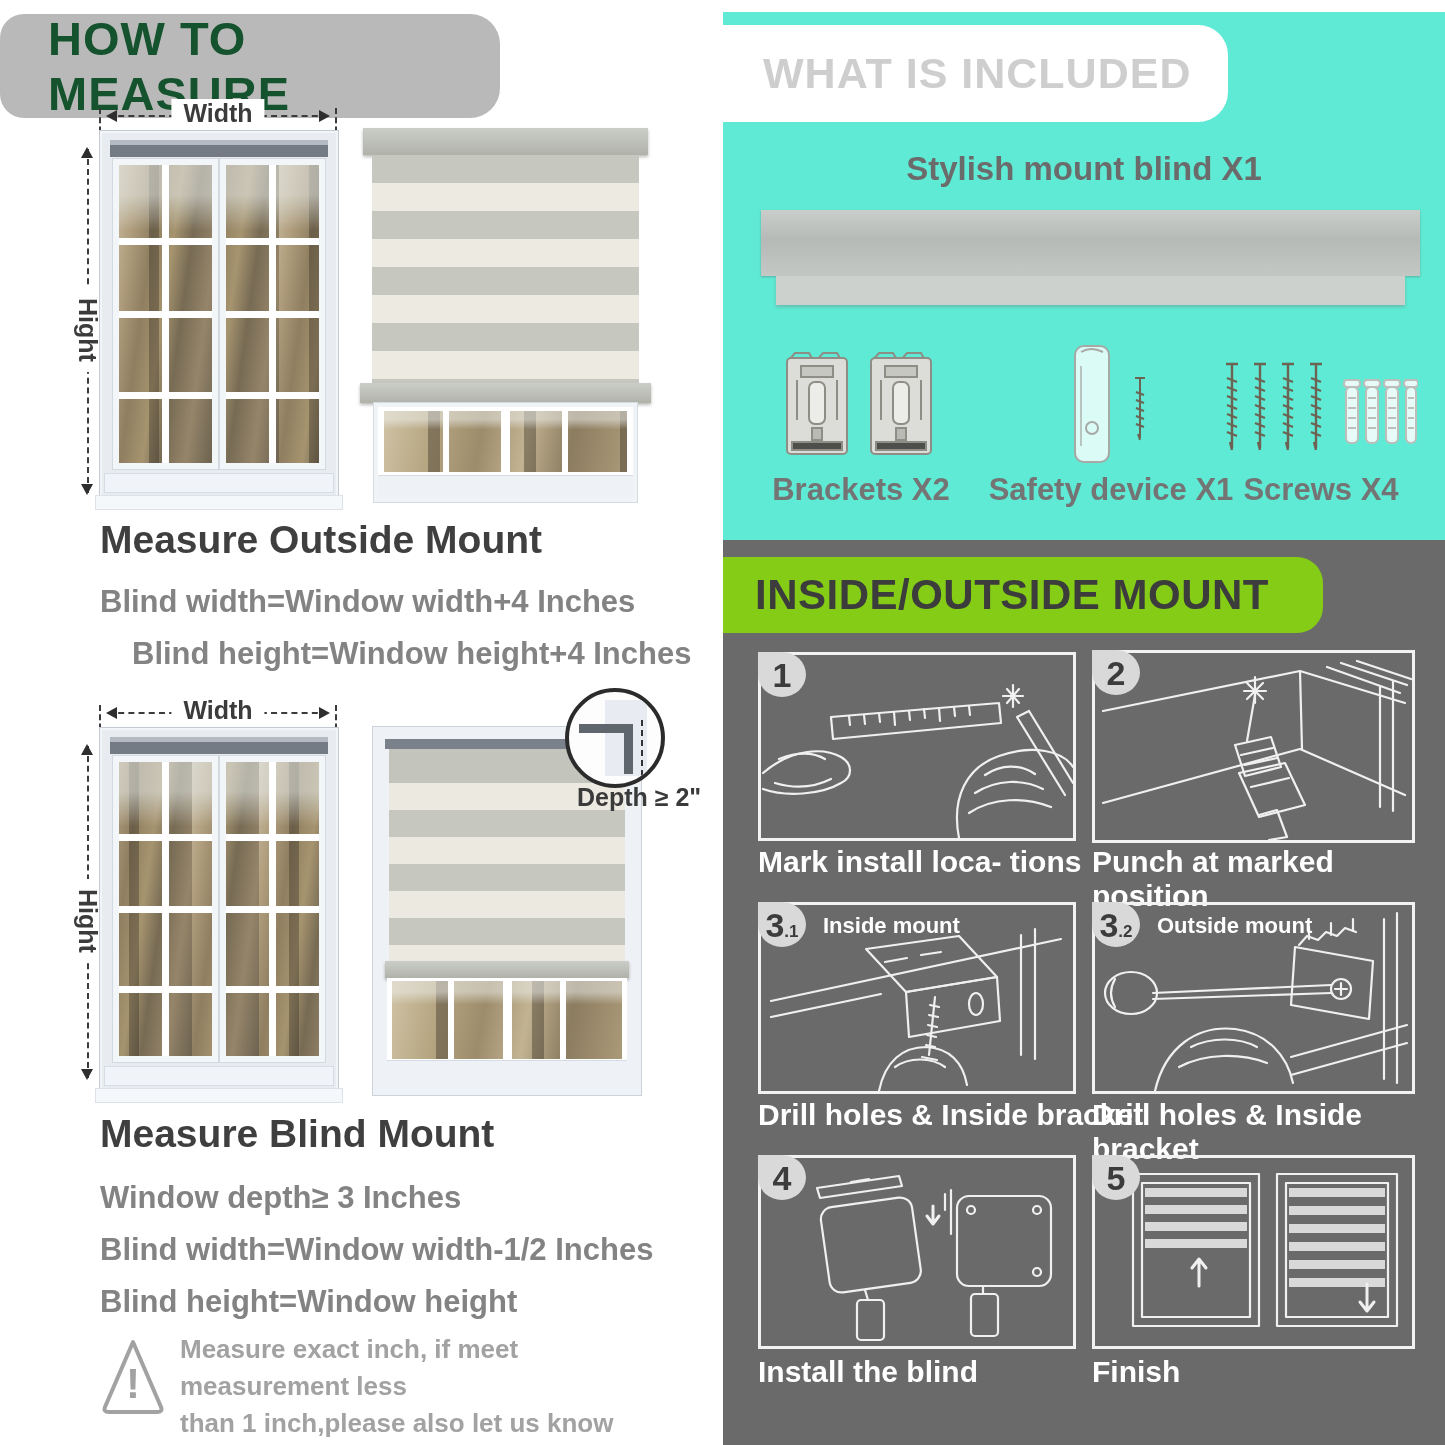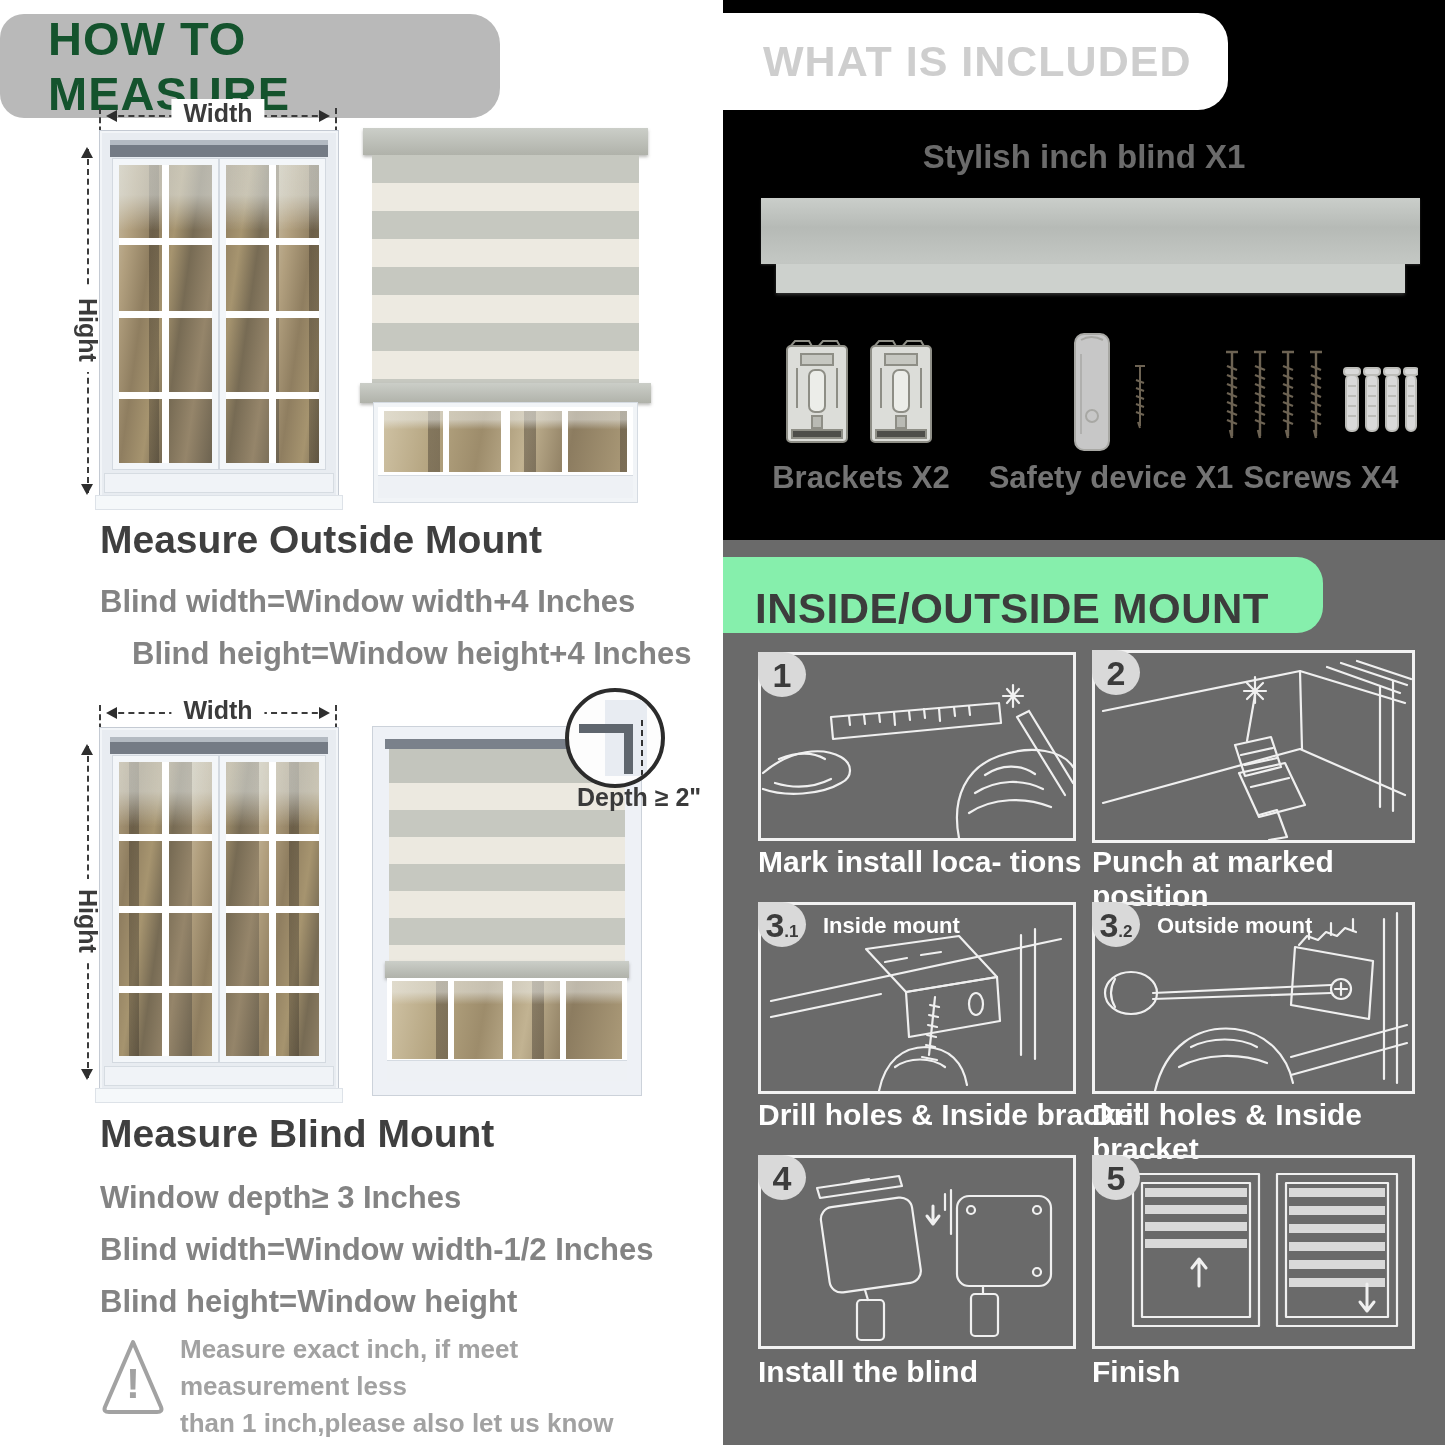--- a/index.html
+++ b/index.html
@@ -57,37 +57,37 @@
   .zebra2{background:repeating-linear-gradient(to bottom,#ece9e0 0 27px,#c6c8c0 27px 54px);}
   .blind-win-under{background:#fff;border:4px solid #f1f4f7;outline:1px solid #d5dbe2;}
 
   .depth-circle{border:4px solid #2b2b2b;border-radius:50%;background:#fdfdfd;overflow:hidden;}
   .depth-lbl{font-weight:bold;font-size:25px;color:#3a3a3a;white-space:nowrap;}
 
   .warn-text{font-weight:bold;font-size:26px;line-height:37px;color:#a2a2a2;}
 
   
   .right-col{left:723px;top:0;width:722px;height:1445px;}
-  .right-top{position:absolute;left:0;top:0;width:722px;height:540px;background:#000000;}
+  .right-top{position:absolute;left:0;top:12px;width:722px;height:540px;background:#5eead4;}
   .included-header{position:absolute;left:0;top:13px;width:505px;height:97px;background:#fff;
     border-radius:0 30px 30px 0;display:flex;align-items:center;}
   .included-header .txt{color:#cecece;font-weight:bold;font-size:43px;letter-spacing:1px;padding-left:40px;}
   .blind-title{position:absolute;left:0;top:138px;width:100%;text-align:center;
     font-weight:bold;font-size:33px;color:#6b6b6b;}
   .headrail{position:absolute;left:38px;right:25px;top:198px;height:66px;
     background:linear-gradient(to bottom,#caceca,#b6bab6 45%,#c4c8c4),
     repeating-linear-gradient(to right,rgba(255,255,255,.10) 0 3px,rgba(0,0,0,.03) 3px 6px);
     box-shadow:0 1px 2px rgba(90,90,90,.4);}
   .headrail-lower{position:absolute;left:53px;right:40px;top:264px;height:29px;background:#cdd1cd;
     box-shadow:0 2px 3px rgba(120,120,120,.4);}
   .item-label{position:absolute;top:460px;text-align:center;font-weight:bold;font-size:31px;color:#747474;}
 
   .dark-section{position:absolute;left:0;top:540px;width:722px;height:905px;background:#6a6a6a;}
-  .mount-header{position:absolute;left:0;top:17px;width:600px;height:76px;background:#86efac;
-    border-radius:0 26px 26px 0;display:flex;align-items:flex-end;}
+  .mount-header{position:absolute;left:0;top:17px;width:600px;height:76px;background:#84cc16;
+    border-radius:0 26px 26px 0;display:flex;align-items:center;}
   .mount-header .txt{color:#3c3c3c;font-weight:bold;font-size:42px;letter-spacing:.5px;padding-left:32px;}
 
   .panel{position:absolute;border:3px solid #f2f2f2;}
   .badge{position:absolute;left:-3px;top:-3px;width:48px;height:45px;background:#d9d9d9;
     border-radius:0 50% 50% 50%;color:#3c3c3c;display:flex;align-items:center;justify-content:center;}
   .badge .n{font-weight:bold;font-size:34px;line-height:1;}
   .badge .s{font-weight:bold;font-size:17px;line-height:1;align-self:flex-end;margin-bottom:7px;}
   .panel-title{position:absolute;left:62px;top:8px;color:#fff;font-weight:bold;font-size:22px;}
   .step-caption{position:absolute;color:#fff;font-weight:bold;font-size:30px;}
   .art{position:absolute;inset:0;width:100%;height:100%;}
@@ -215,21 +215,21 @@
   <div>Measure exact inch, if meet measurement less</div>
   <div>than 1 inch,please also let us know exact</div>
 
 </div>
 
 <div class="abs right-col">
   <div class="right-top">
     <div class="included-header">
       <span class="txt">WHAT IS INCLUDED</span>
     </div>
-    <div class="blind-title">Stylish inch blind X1</div>
+    <div class="blind-title">Stylish mount blind X1</div>
     <div class="headrail"></div>
     <div class="headrail-lower"></div>
 
     <svg class="abs" style="left:58px;top:338px;" width="160" height="118" viewBox="0 0 160 118">
       <g stroke="#8e8e86" stroke-width="2" fill="#dcddd9">
         <path d="M8 10 l6 -7 h14 l4 7 M36 10 l6 -7 h14 l4 7" fill="none"></path>
         <rect x="6" y="8" width="60" height="96" rx="4"></rect>
         <rect x="20" y="16" width="32" height="11" fill="#c6c7c1"></rect>
         <rect x="28" y="32" width="16" height="42" rx="6" fill="#ecede9"></rect>
         <path d="M16 30 v40 M56 30 v40" fill="none"></path>

